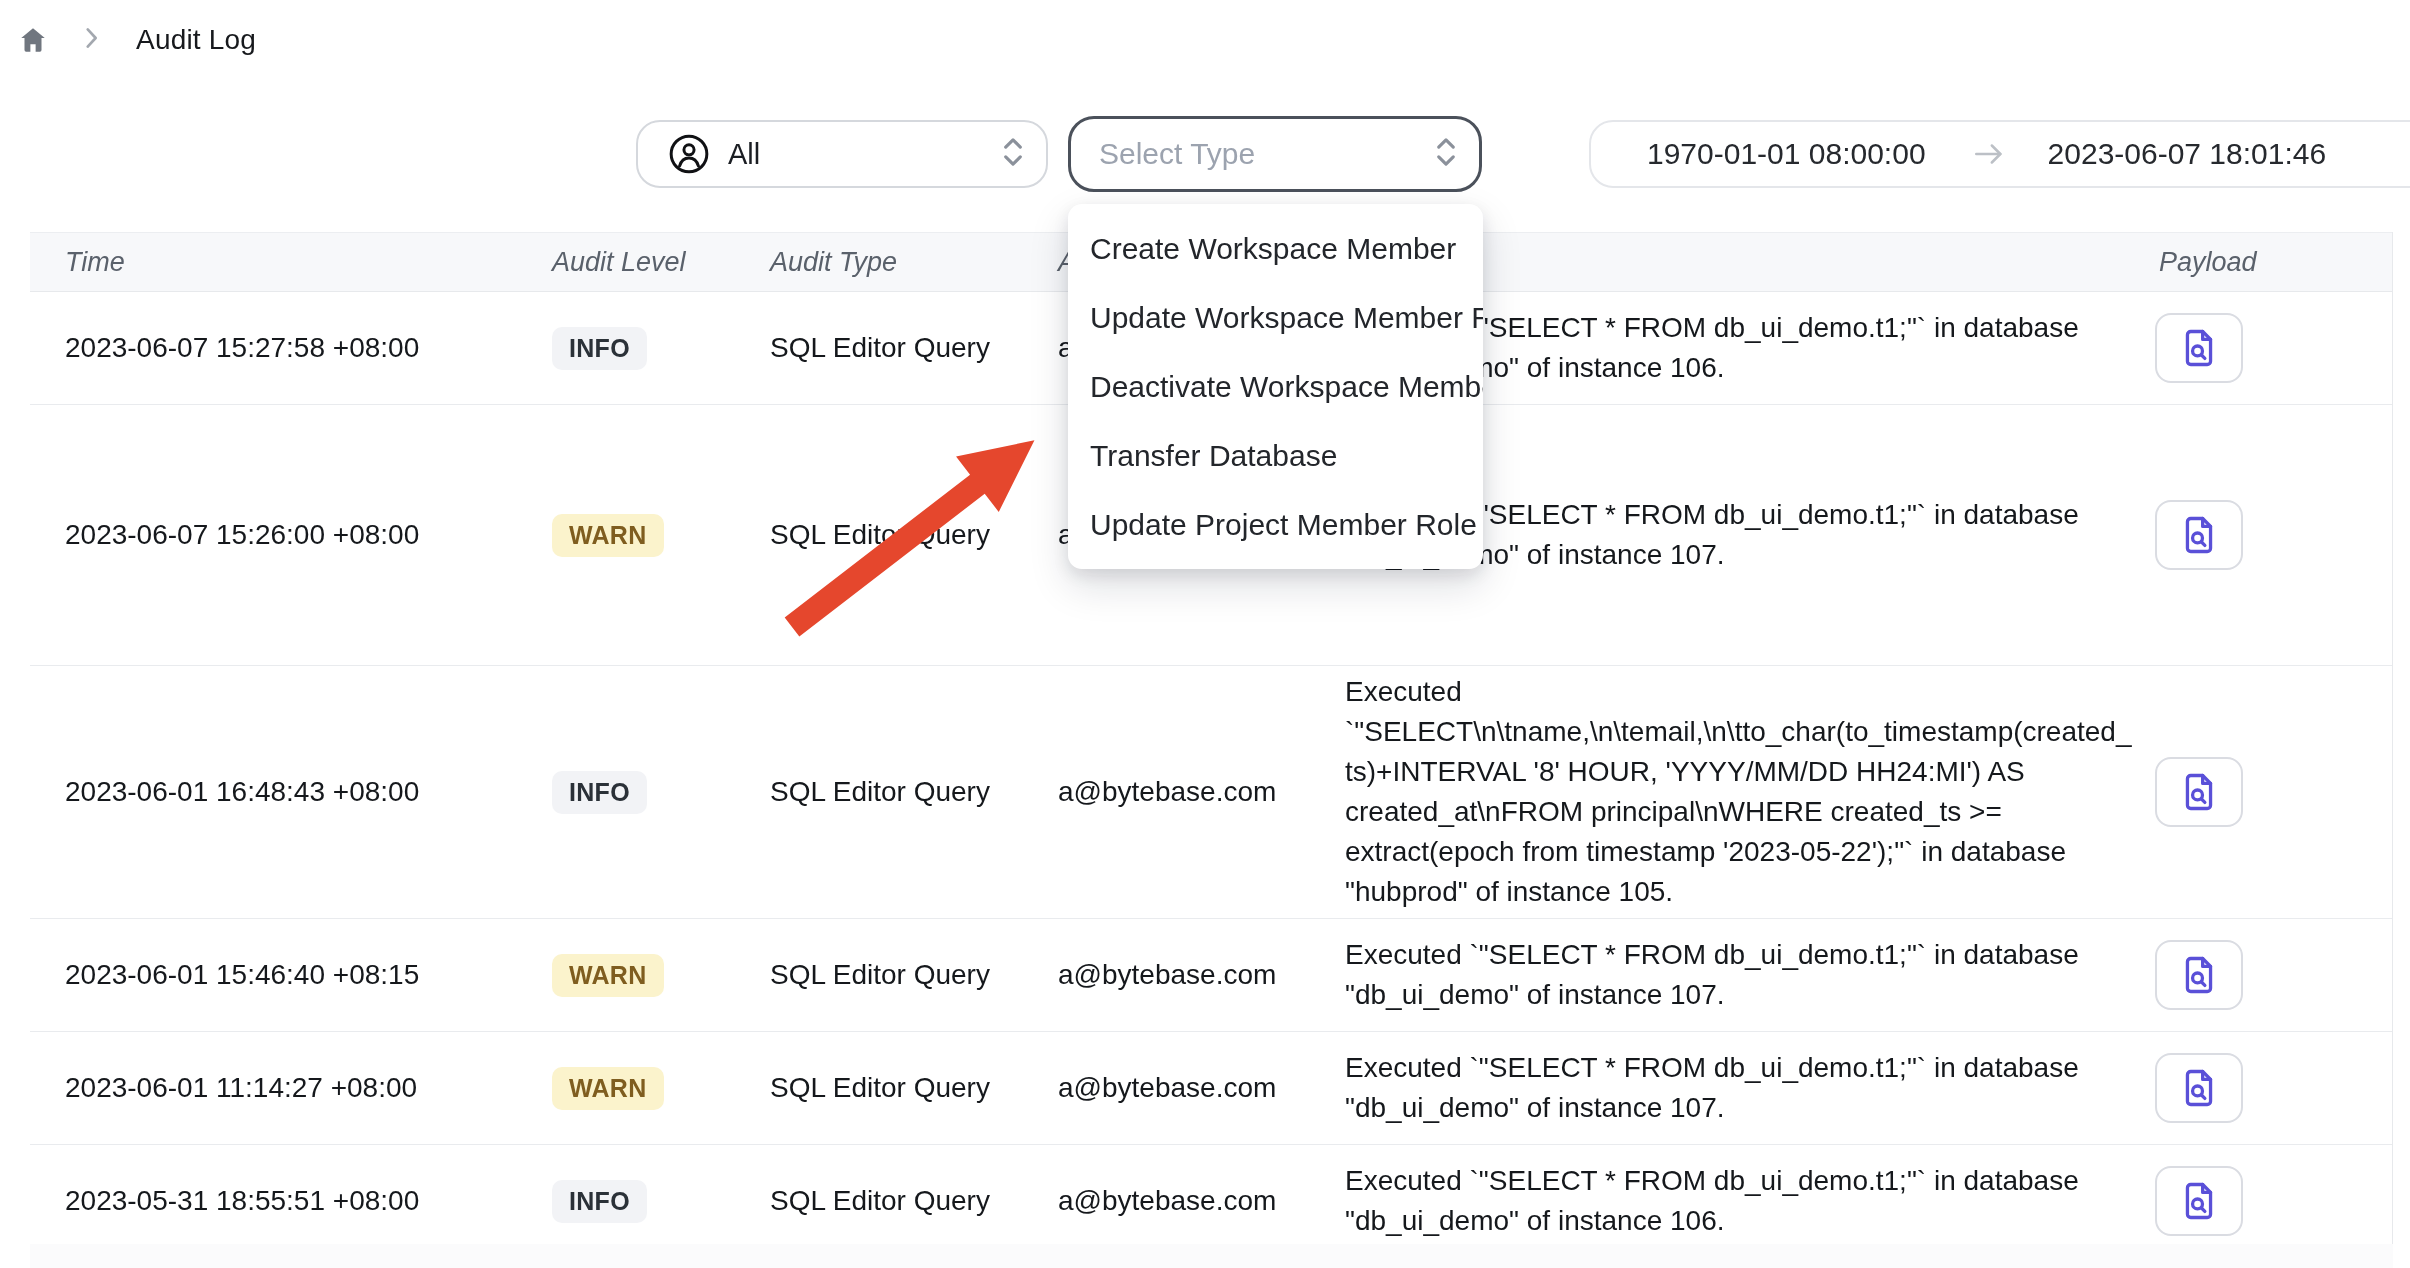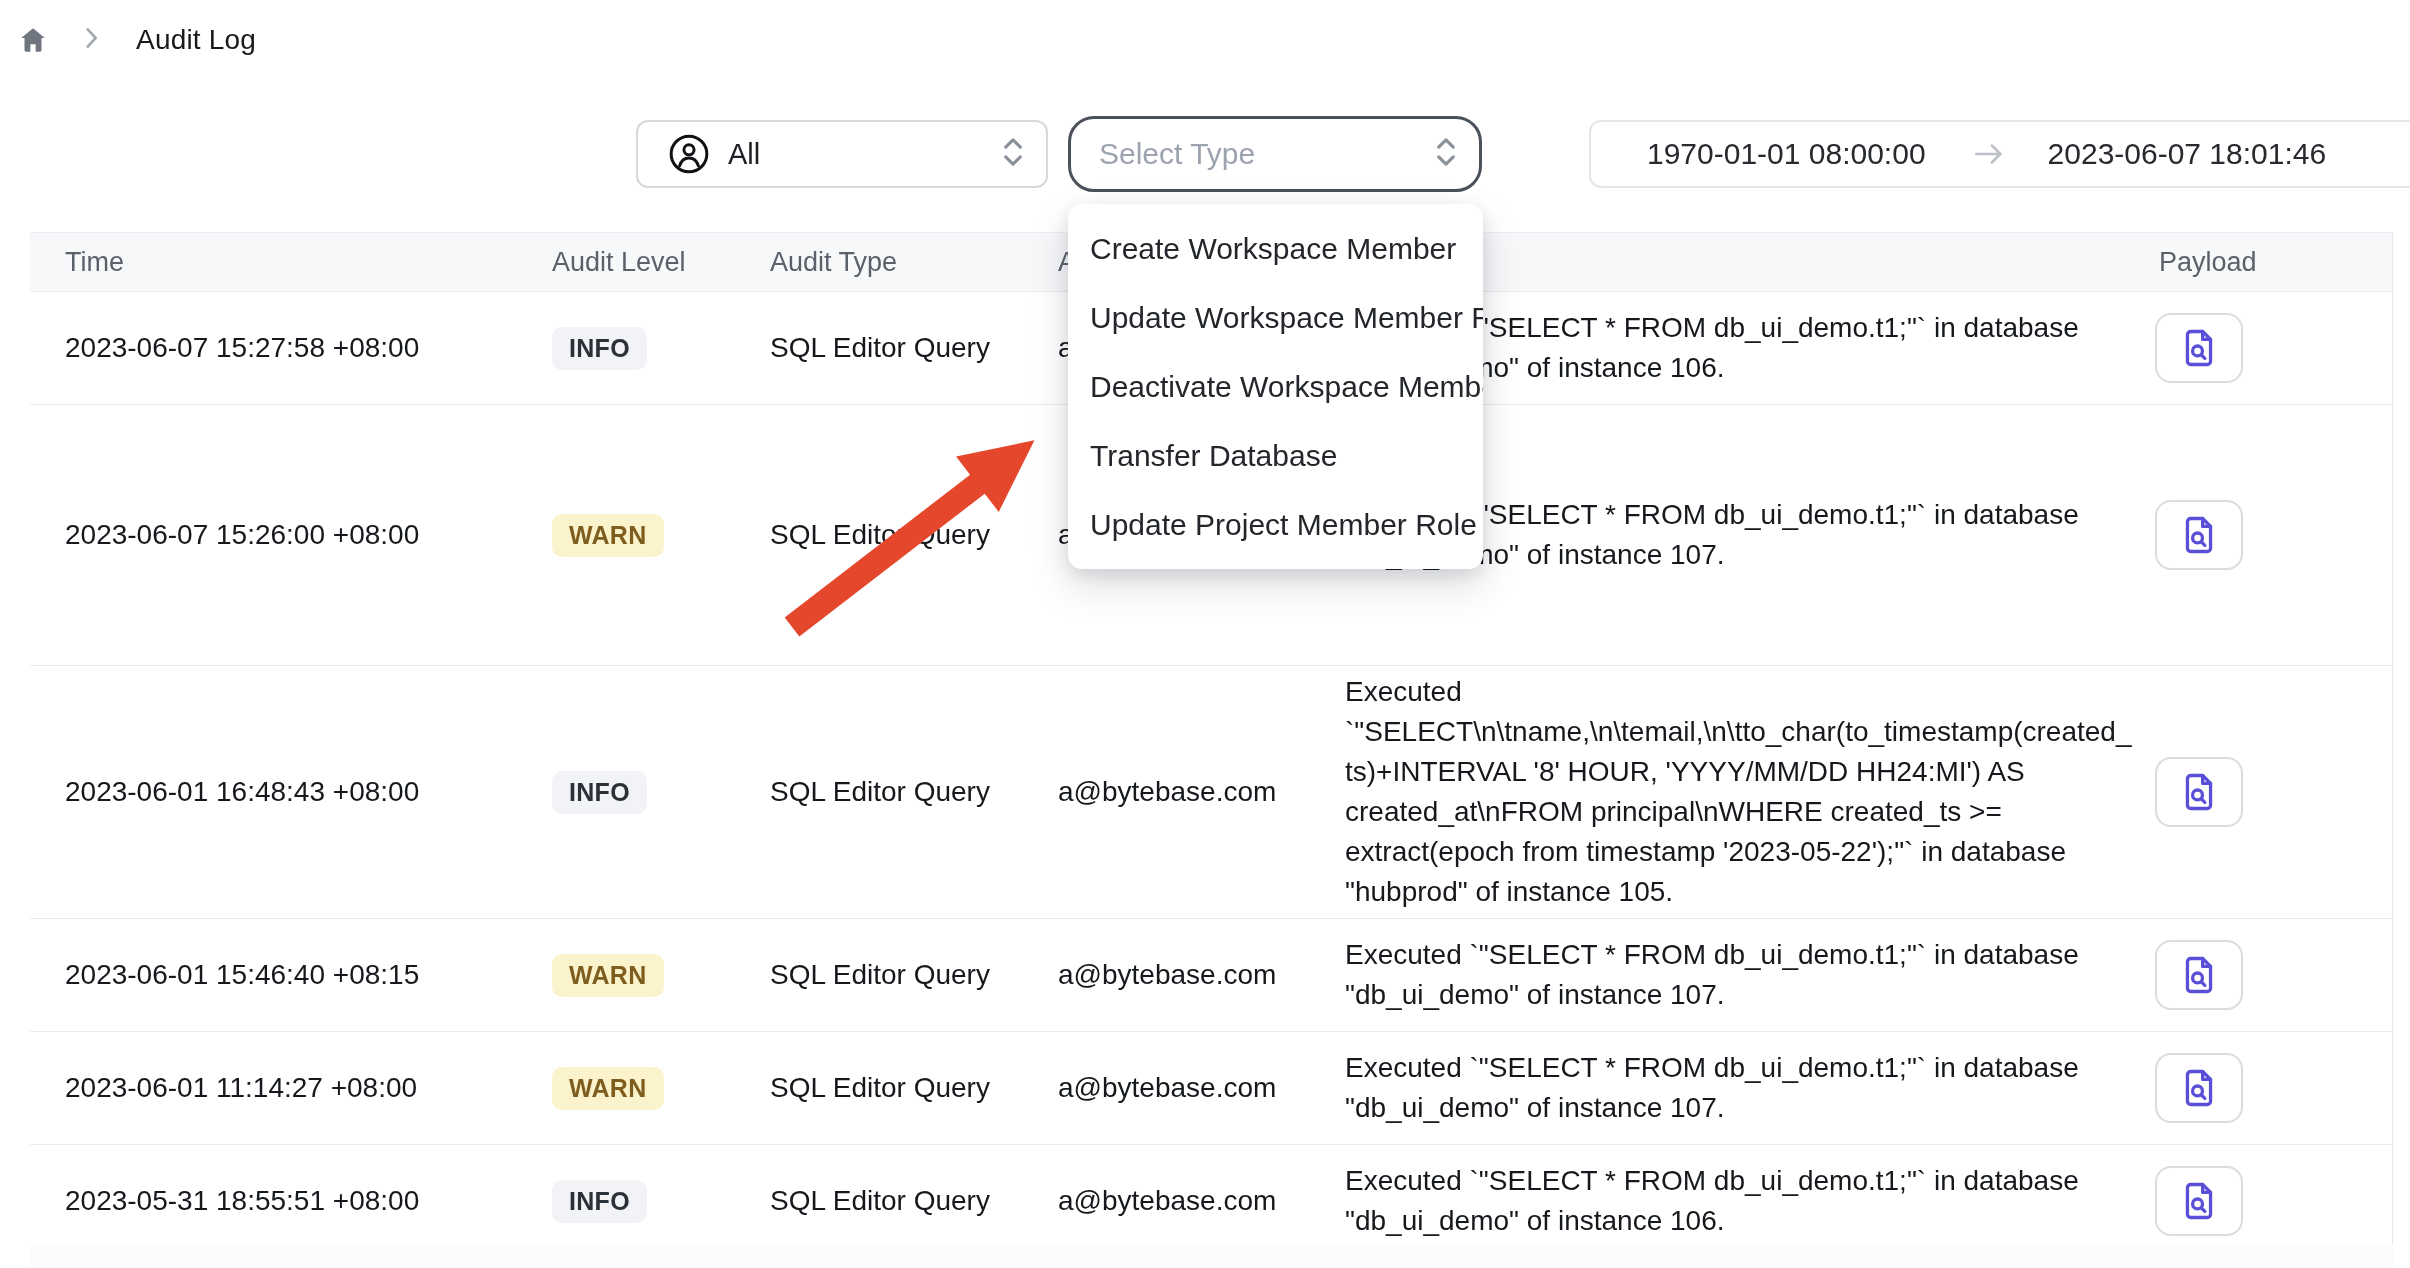--- a/index.html
+++ b/index.html
@@ -6,21 +6,21 @@
   html,body { width:2410px; height:1268px; background:#ffffff; overflow:hidden;
               font-family:"Liberation Sans", sans-serif; color:#17191d; }
 
   
   #breadcrumb { position:absolute; left:18px; top:24px; display:flex; align-items:center; gap:36px; }
   #breadcrumb .home svg { display:block; }
   #breadcrumb .crumb-title { font-size:28px; font-weight:500; color:#17191d; letter-spacing:.2px; }
 
   
   .select-box { position:absolute; top:120px; height:68px; background:#fff;
-                display:flex; align-items:center; border:2px solid #d5d8dd; border-radius:12px; }
+                display:flex; align-items:center; border:2px solid #d5d8dd; border-radius:24px; }
   #actor-select { left:636px; width:412px; }
   #actor-select .val { font-size:29px; color:#1b1e23; margin-left:18px; }
   #actor-select .chev { margin-left:auto; margin-right:20px; }
   #actor-select .usr { margin-left:30px; display:flex; }
 
   #type-select { left:1068px; top:116px; width:414px; height:76px; position:absolute;
                  background:#fff; border:3px solid #4b515b; border-radius:26px;
                  display:flex; align-items:center; }
   #type-select .ph { font-size:30px; color:#9ca3af; margin-left:28px; }
   #type-select .chev { margin-left:auto; margin-right:20px; }
@@ -30,21 +30,21 @@
   #date-range .d { font-size:30px; color:#26292e; }
   #date-range .start { margin-left:56px; }
   #date-range .arrow { margin:0 42px 0 46px; display:flex; }
   #date-range .cal { margin-left:auto; margin-right:20px; display:flex; }
 
   
   #audit-table { position:absolute; left:30px; top:232px; width:2363px; border-right:1px solid #e7e9ec; }
   .t-head { display:grid; grid-template-columns:522px 218px 288px 287px 810px 1fr;
             height:60px; align-items:center; background:#f7f8fa;
             border-top:1px solid #eceef1; border-bottom:1px solid #e7e9ec; }
-  .t-head .h { font-size:27px; font-weight:500; color:#5a616b; white-space:nowrap; }
+  .t-head .h { font-size:27px; font-weight:500; color:#5a616b; white-space:nowrap;font-style:italic; }
   .t-head .h.time { padding-left:35px; }
   .t-head .h.payload { padding-left:4px; }
 
   .t-row { display:grid; grid-template-columns:522px 218px 288px 287px 810px 1fr;
            align-items:center; border-bottom:1px solid #e9ebee; min-height:113px;
            padding:6px 0; }
   .t-row:nth-child(1) { min-height:123px; }
   .t-row:nth-child(3) { min-height:261px; }
   .cell { font-size:28px; color:#15181c; }
   .cell.time { padding-left:35px; white-space:nowrap; }

